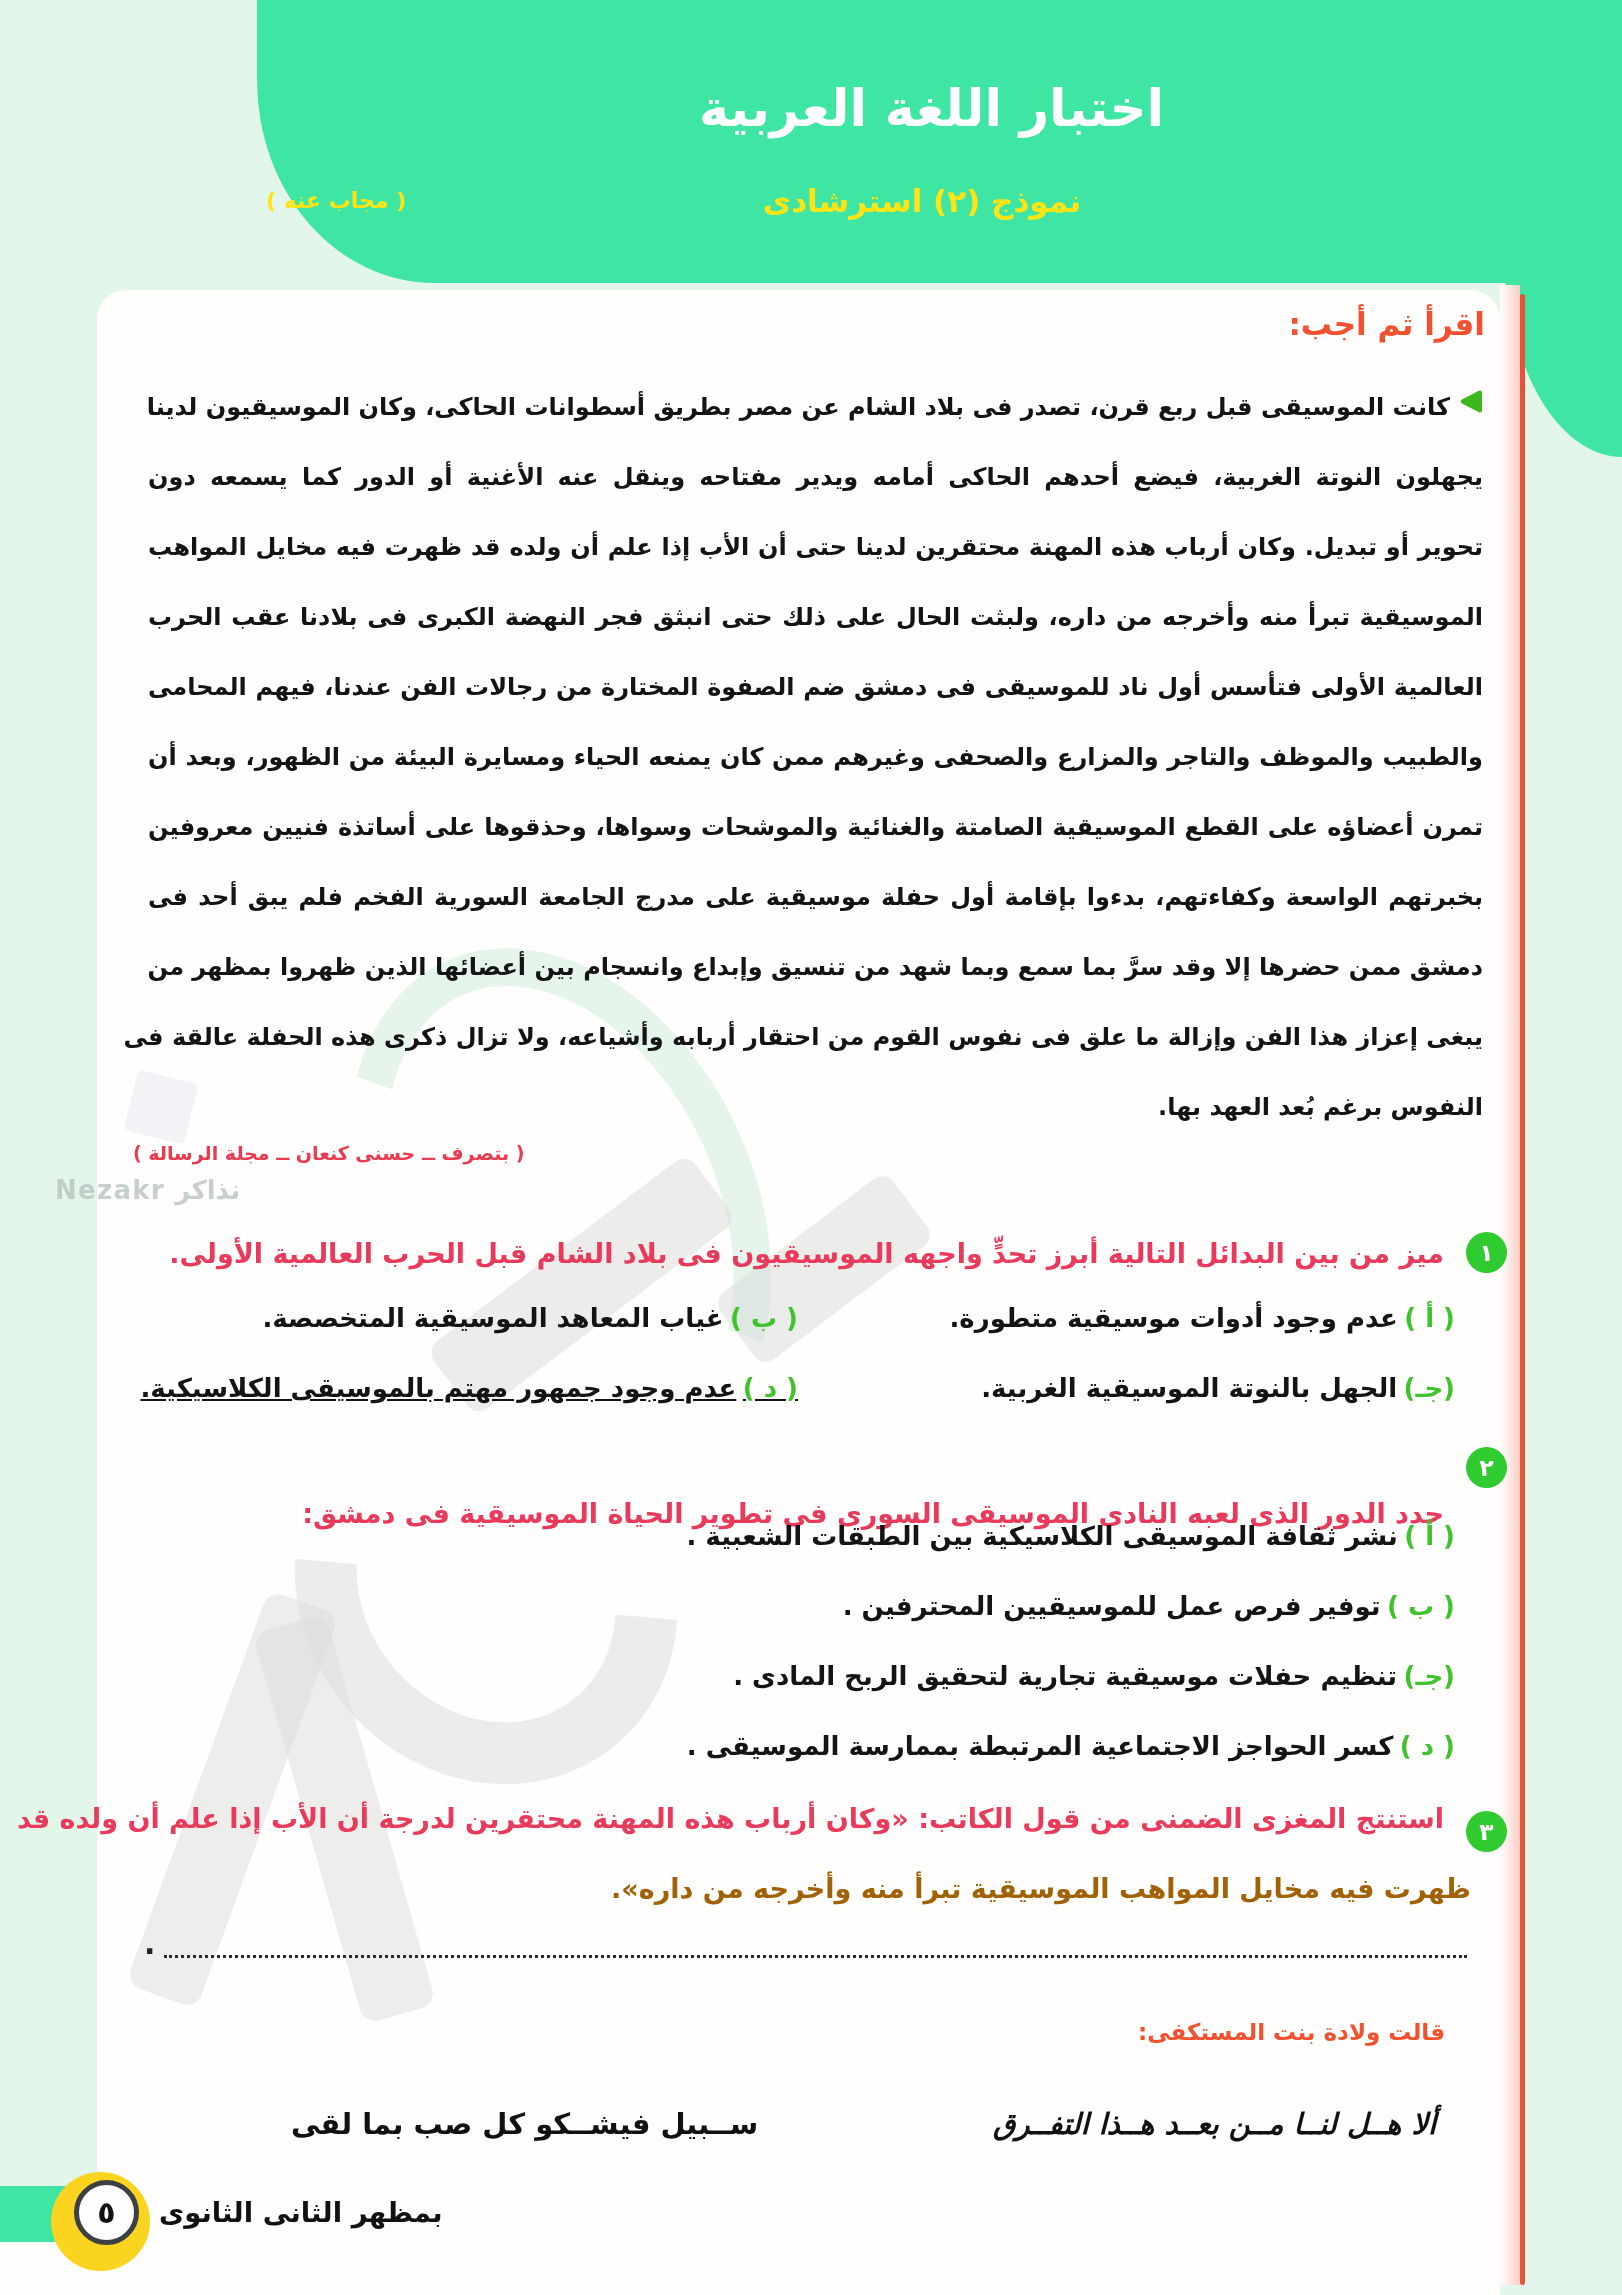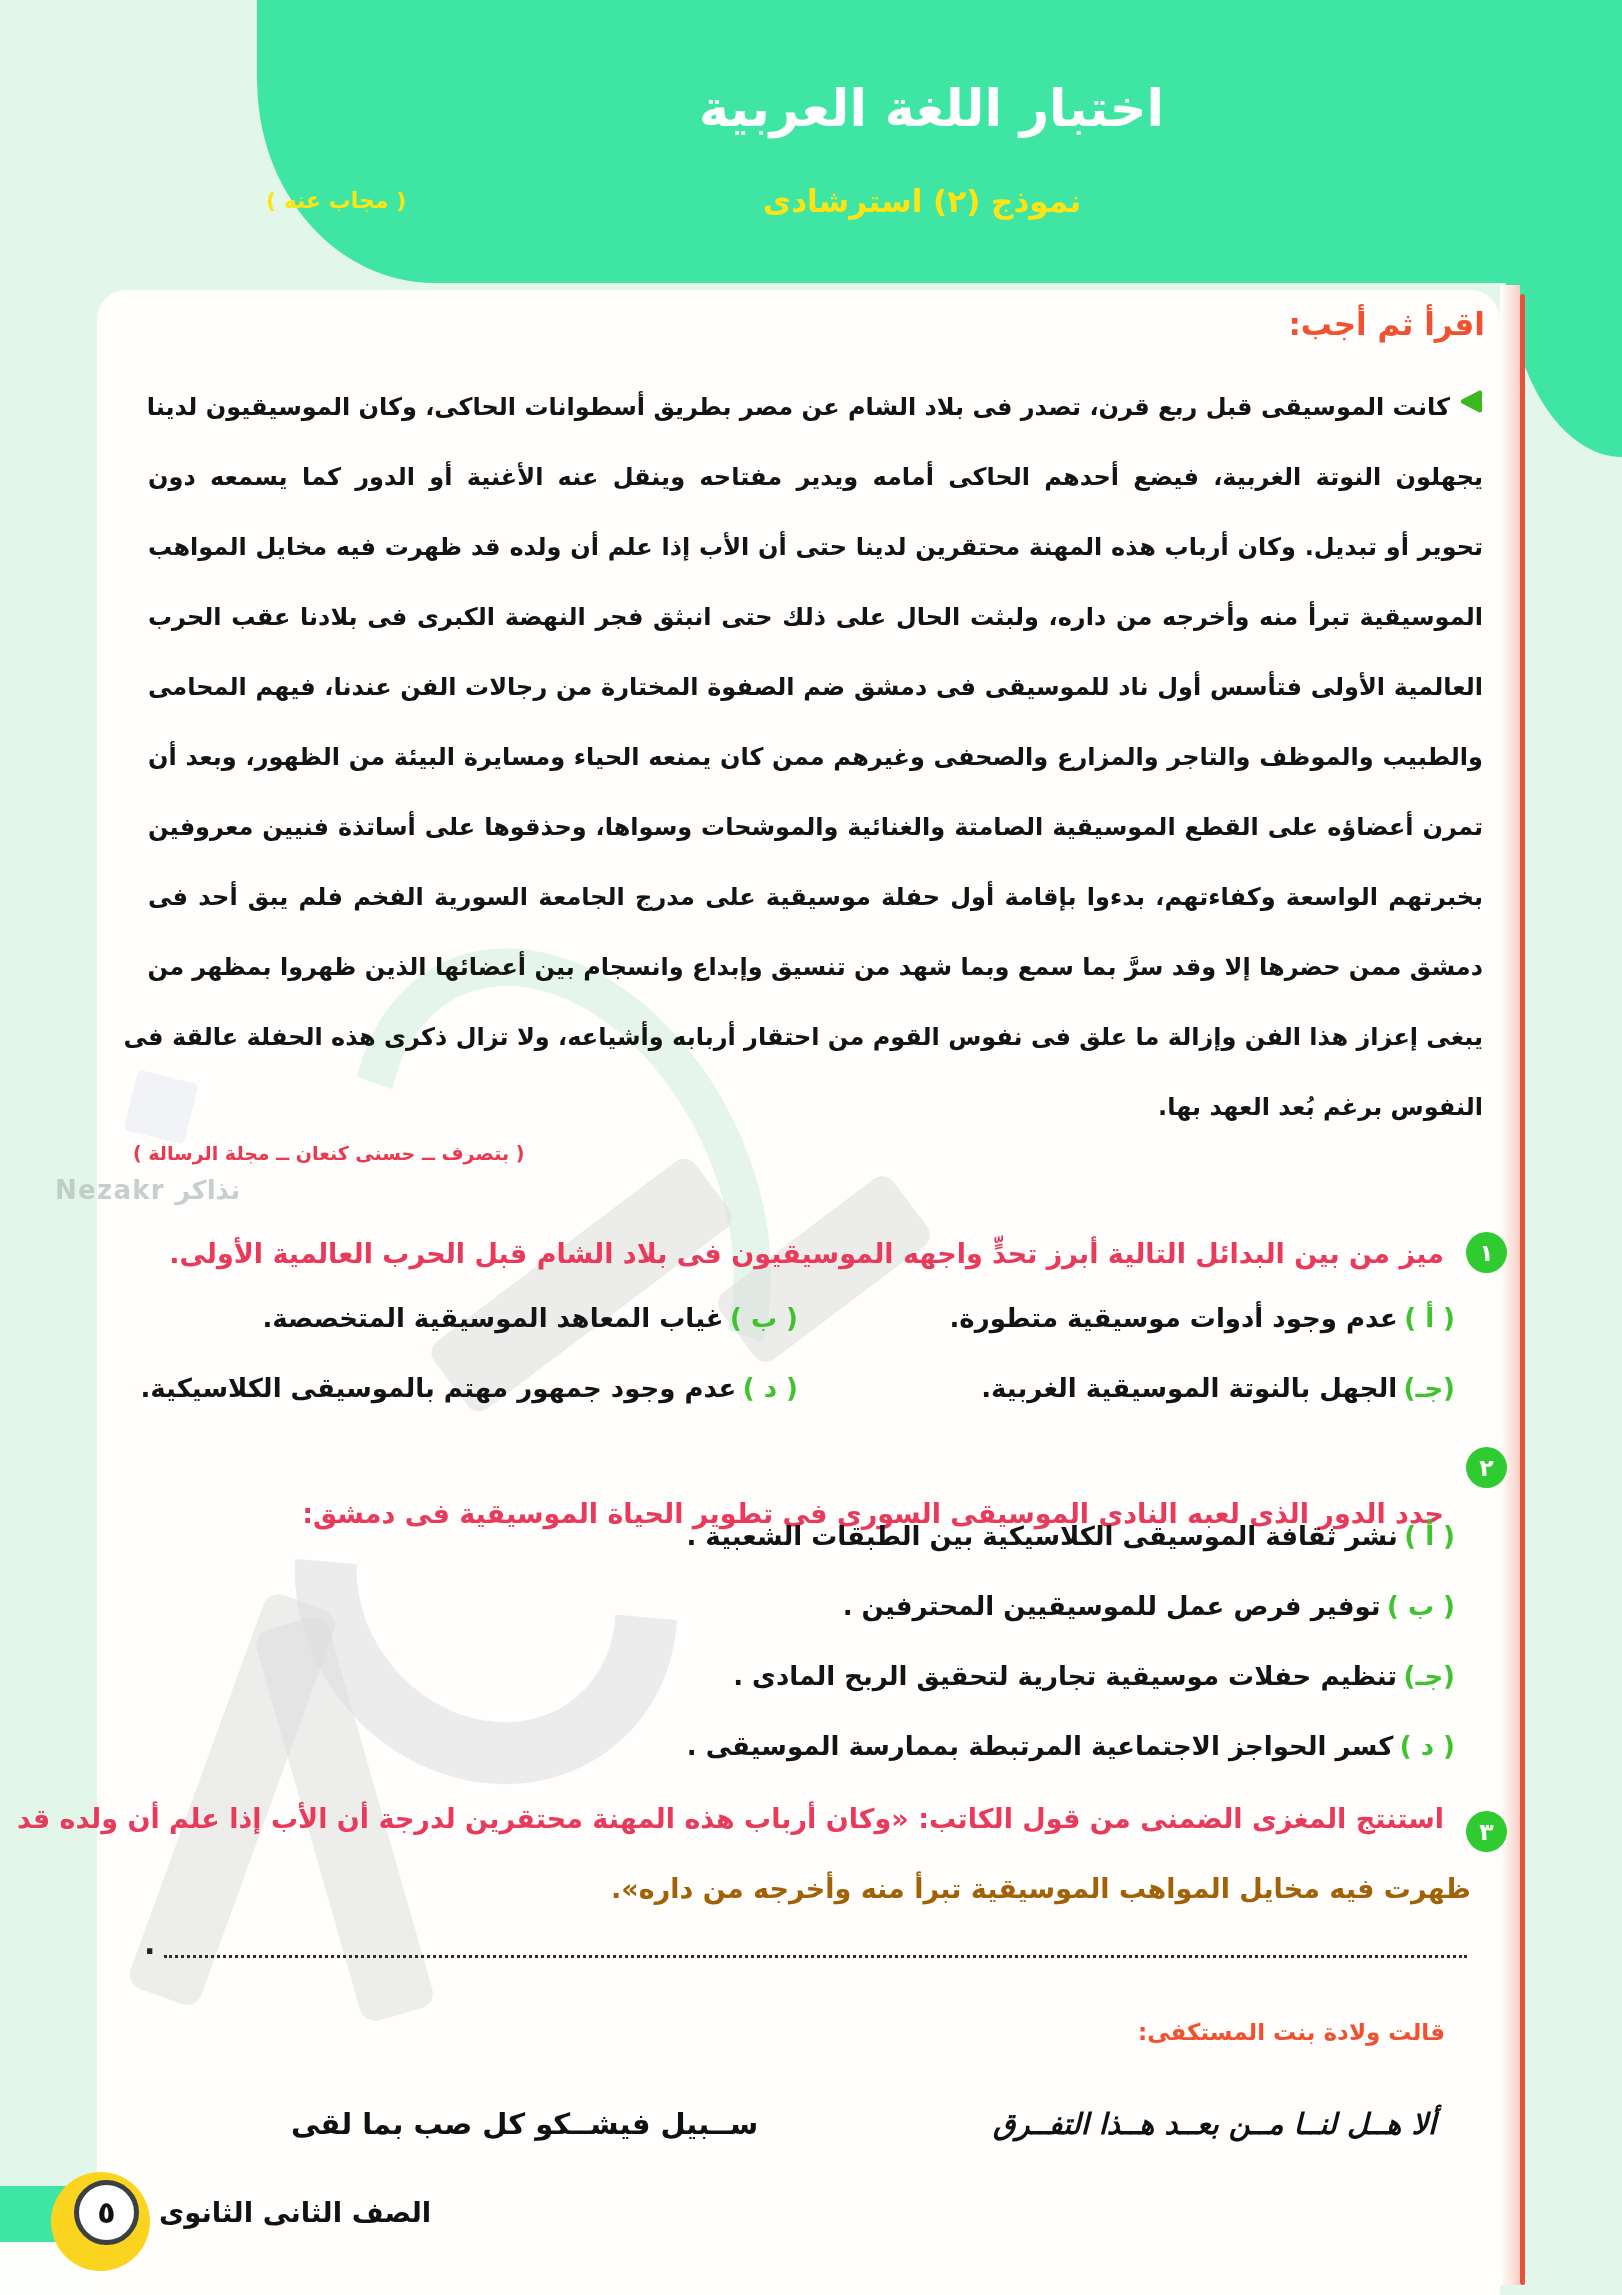--- a/index.html
+++ b/index.html
@@ -63,21 +63,21 @@
            z-index:5;}
   .qc1{top:1232px;} .qc2{top:1447px;} .qc3{top:1811px;}
   .qtext{position:absolute;right:178px;color:#e93a5b;font-size:27px;font-weight:bold;
          white-space:nowrap;z-index:5;}
   .qt1{top:1238px;} .qt2{top:1498px;} .qt3a{top:1803px;}
   .qt3b{position:absolute;left:612px;top:1873px;color:#a16207;font-size:27px;font-weight:bold;
         white-space:nowrap;z-index:5;}
   .opt{position:absolute;font-size:26px;font-weight:700;color:#141414;white-space:nowrap;z-index:5;}
   .opt .opt-letter{color:#3fc32c;font-weight:bold;margin-left:6.5px;}
   .o1a{right:167px;top:1303px;} .o1b{right:824px;top:1303px;}
-  .o1c{right:167px;top:1373px;} .o1d{right:824px;top:1373px;}
+  .o1c{right:167px;top:1373px;} .o1d{right:824px;top:1373px;text-decoration:underline;}
   .o2a{right:167px;top:1521px;} .o2b{right:167px;top:1591px;}
   .o2c{right:167px;top:1661px;} .o2d{right:167px;top:1731px;}
   
   .answer-dot{position:absolute;left:145px;top:1926px;font-size:30px;font-weight:bold;color:#222;z-index:5;}
   .answer-line{position:absolute;left:165px;top:1917px;width:1303px;height:38px;
                border-bottom:3.9px dotted #2b2b2b;z-index:5;}
   
   .poetry-intro{position:absolute;right:177px;top:2019px;color:#f1512f;font-size:23px;font-weight:bold;
                 white-space:nowrap;z-index:5;}
   .verse{position:absolute;top:2107px;color:#111;font-size:29px;font-weight:800;white-space:nowrap;z-index:5;}
@@ -189,16 +189,16 @@
 
   <div class="poetry-intro">قالت ولادة بنت المستكفى:</div>
   <div class="verse verse-right">ألا هــل لنــا مــن بعــد هــذا التفــرق</div>
   <div class="verse verse-left">ســبيل فيشــكو كل صب بما لقى</div>
 
   <div class="f-rect"></div>
   <div class="f-yellow"></div>
   <div class="f-circle">
     <span>٥</span>
   </div>
-  <div class="f-grade">الصف الثانى الثانوى</div>
+  <div class="f-grade">بمظهر الثانى الثانوى</div>
 
 </div>
 
 
 </body></html>

